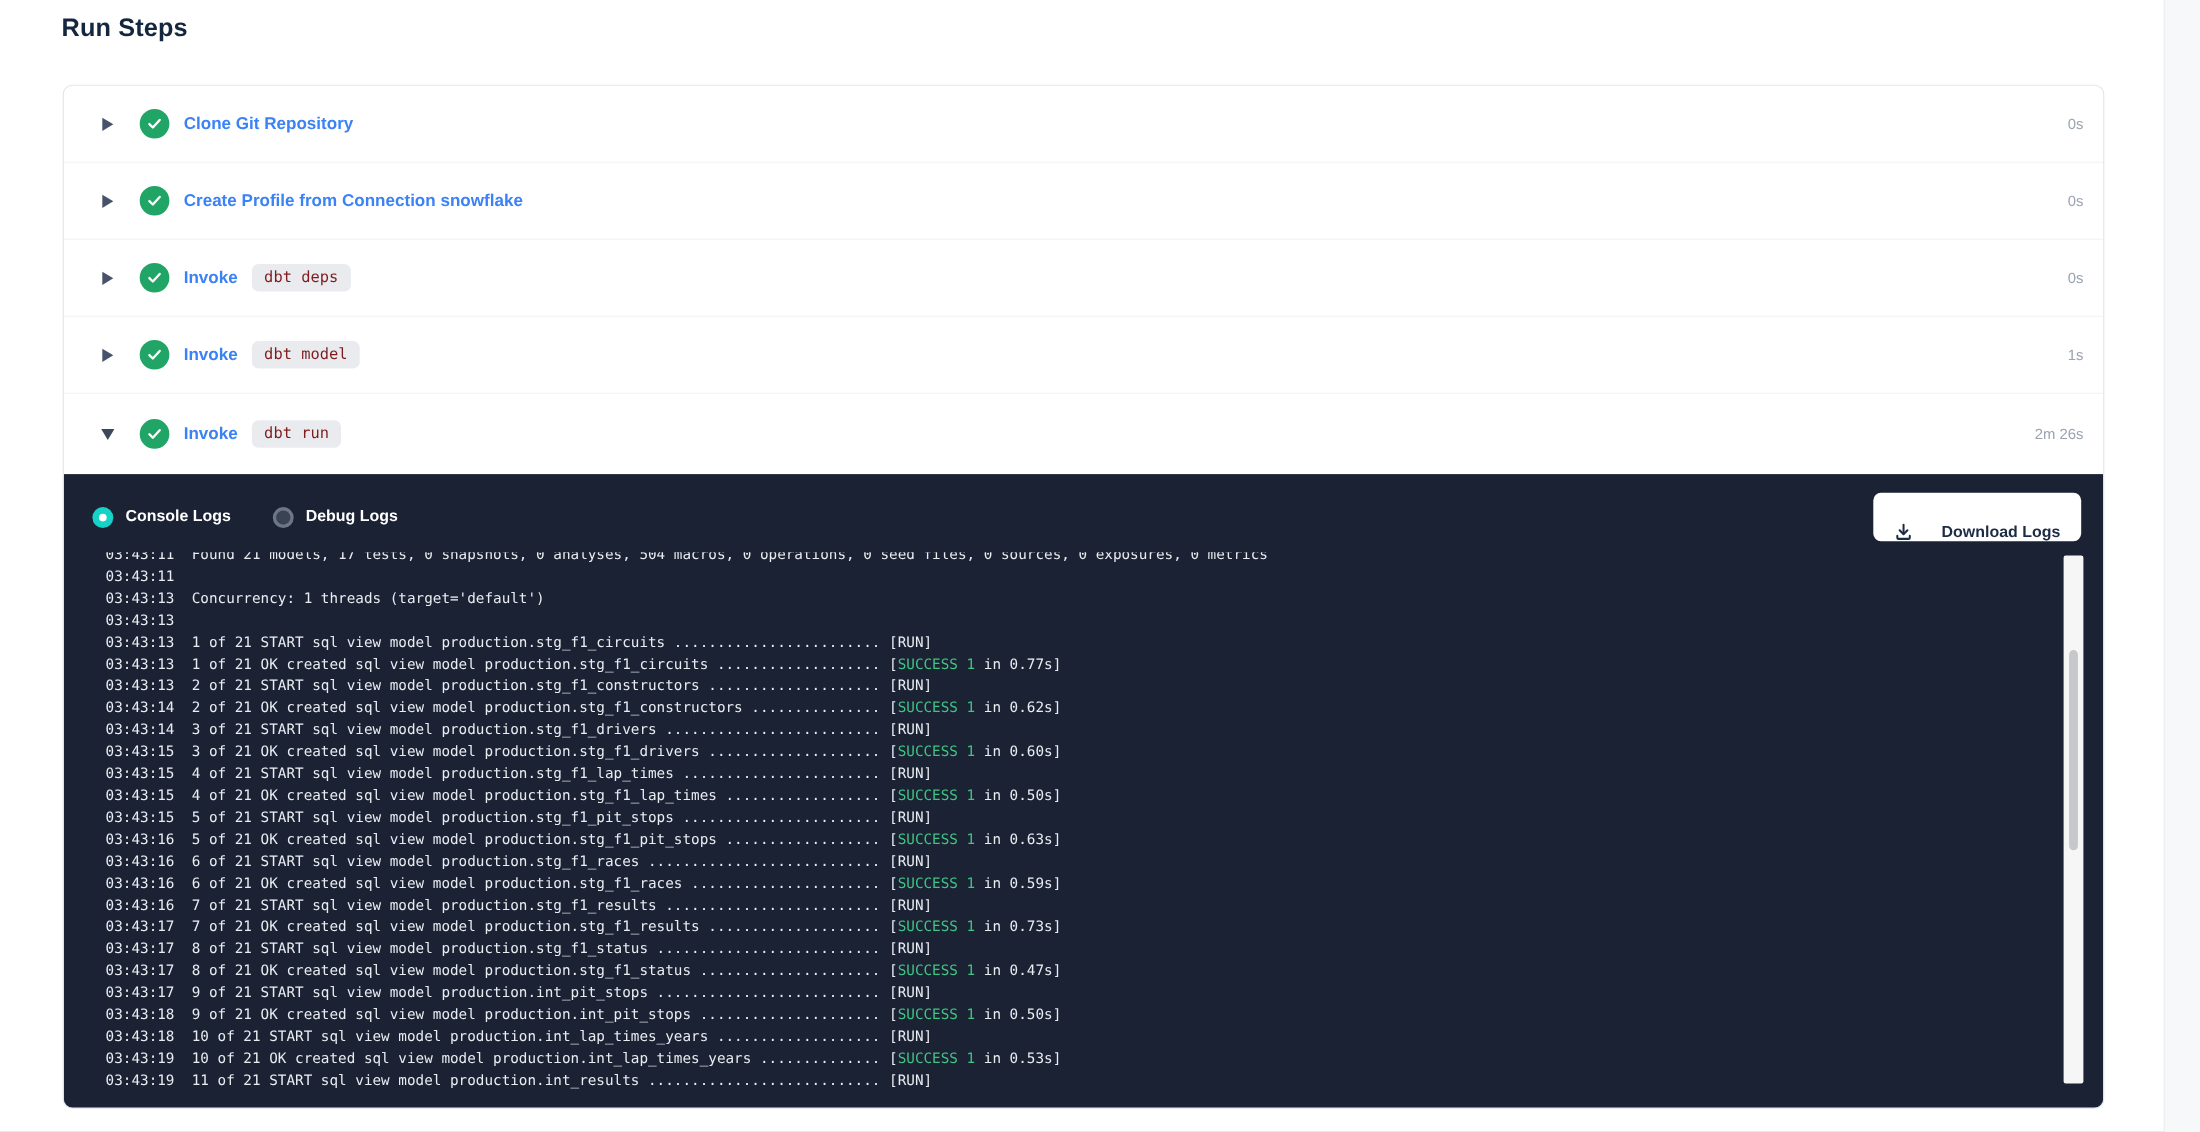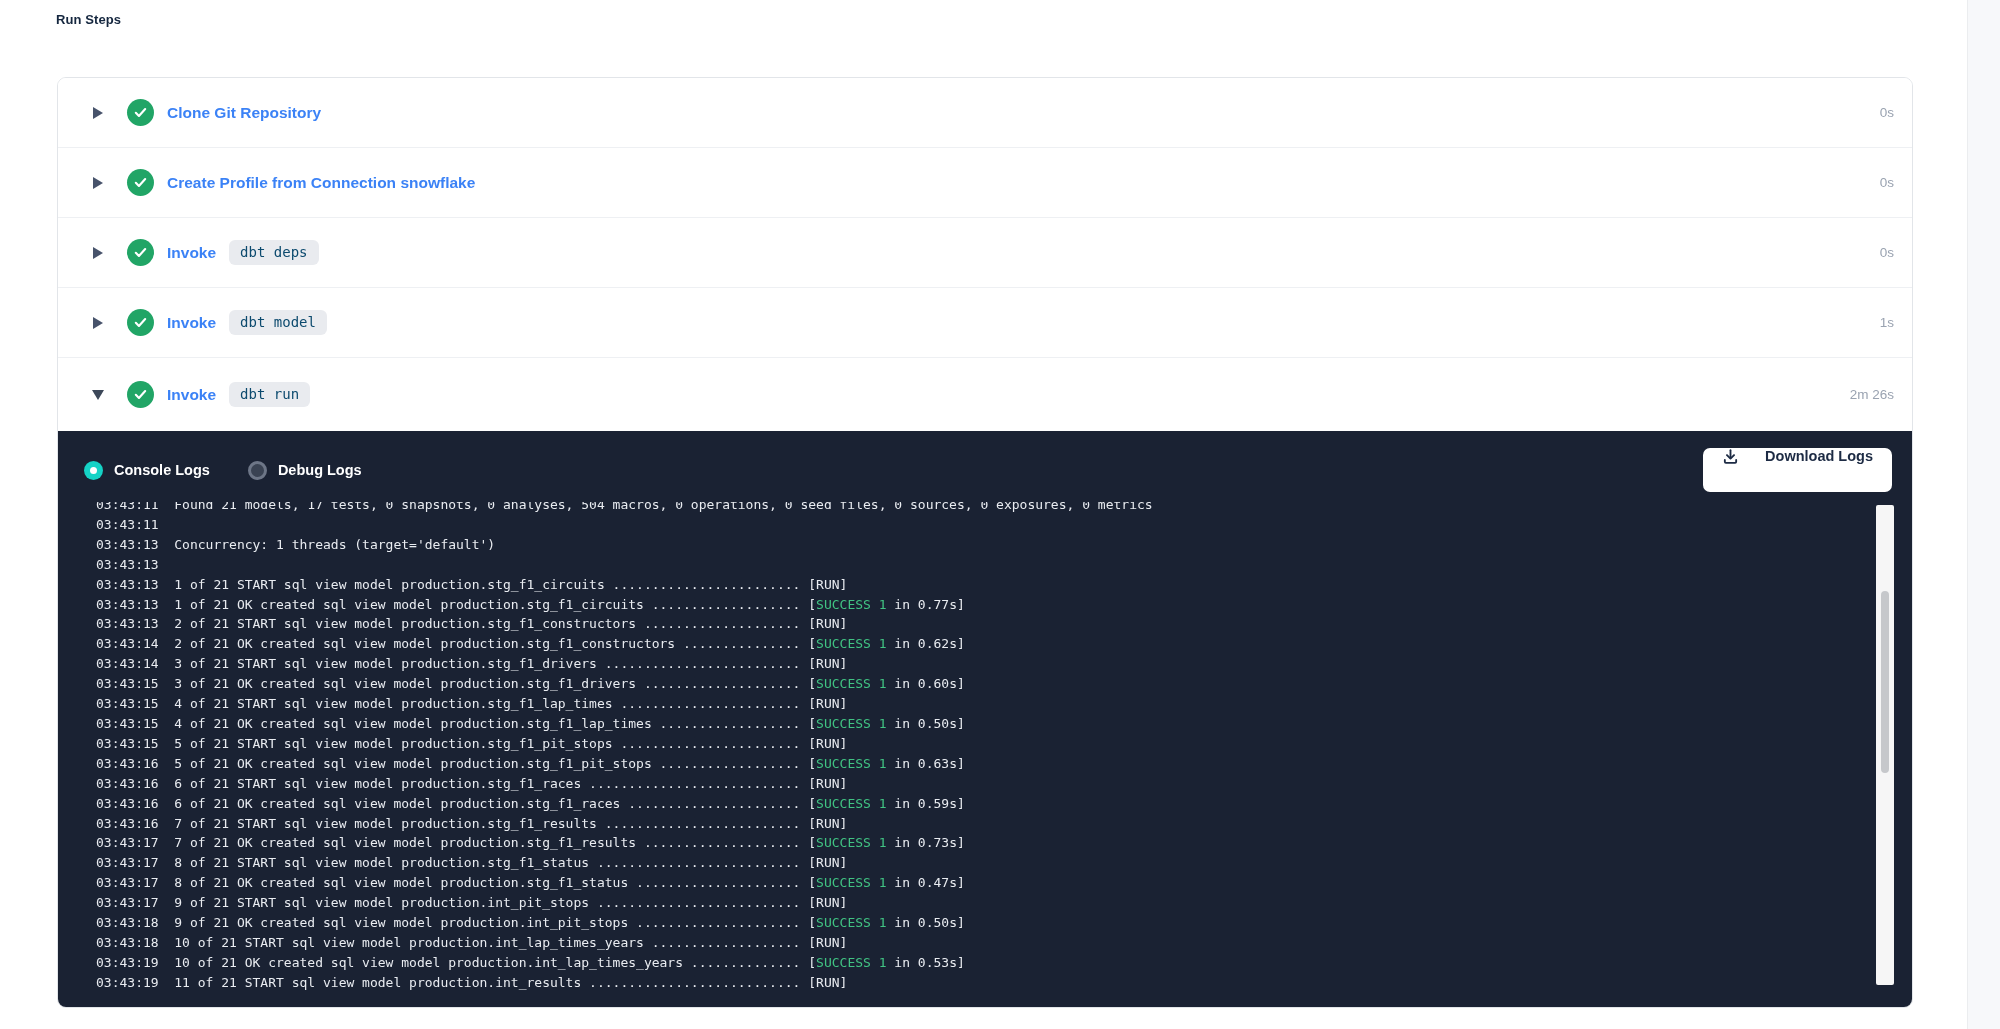--- a/index.html
+++ b/index.html
@@ -7,21 +7,21 @@
   body {
     position:relative;
     background:#ffffff;
     font-family:"Liberation Sans", sans-serif;
     overflow:hidden;
     color:#1e2a3c;
   }
 
   .page-title {
     position:absolute; left:56px; top:12px;
-    font-size:13px; font-weight:700; color:#15273f; letter-spacing:.1px;
+    font-size:23px; font-weight:700; color:#15273f; letter-spacing:.1px;
   }
 
   .card {
     position:absolute; left:57px; top:77px; width:1856px; height:931px;
     border:1px solid #e2e5e9; border-radius:9px; overflow:hidden; background:#fff;
   }
 
   .step-row {
     display:flex; align-items:center;
     height:70px; padding:0 18px 0 33px;
@@ -35,21 +35,21 @@
 
   .check-circle {
     width:27px; height:27px; border-radius:50%; background:#21a566;
     display:flex; align-items:center; justify-content:center; margin-right:13px; flex:none;
   }
   .check-circle svg { display:block; }
 
   .step-label { font-size:15.5px; font-weight:700; color:#3b82f6; }
   .step-badge {
     margin-left:13px; font-family:"DejaVu Sans Mono", monospace;
-    font-size:14px; color:#0c4a6e; background:#e9ebef;
+    font-size:14px; color:#7f1d1d; background:#e9ebef;
     padding:4px 11px 5px; border-radius:6px; line-height:1.2;
   }
   .step-duration { margin-left:auto; color:#9aa3b1; font-size:13.5px; }
 
   .console {
     height:576px; background:#1a2233; position:relative;
   }
   .console-header {
     display:flex; align-items:center; height:64px; padding:14px 20px 0 26px;
   }
@@ -58,21 +58,21 @@
     width:19px; height:19px; border-radius:50%; margin-right:11px; flex:none;
     display:flex; align-items:center; justify-content:center;
   }
   .radio-dot.selected { background:#15d3c6; }
   .radio-dot.selected .inner { width:7px; height:7px; border-radius:50%; background:#ffffff; }
   .radio-dot.unselected { border:3px solid #6d7687; background:#3a4353; }
   .radio-label { color:#ffffff; font-weight:700; font-size:14.5px; }
 
   .download-btn {
     margin-left:auto; height:44px; background:#ffffff; border:none; border-radius:7px;
-    display:flex; align-items:flex-start; gap:26px; padding:0 19px;
+    display:flex; align-items:flex-end; gap:26px; padding:0 19px;
     color:#1d2b44; font-weight:700; font-size:14.5px; font-family:"Liberation Sans",sans-serif;
     cursor:pointer;
   }
 
   .log-viewport {
     position:absolute; left:26px; right:40px; top:71px; bottom:14px; overflow:hidden;
   }
   .log-content {
     margin-top:-7px;
     font-family:"DejaVu Sans Mono", monospace;

